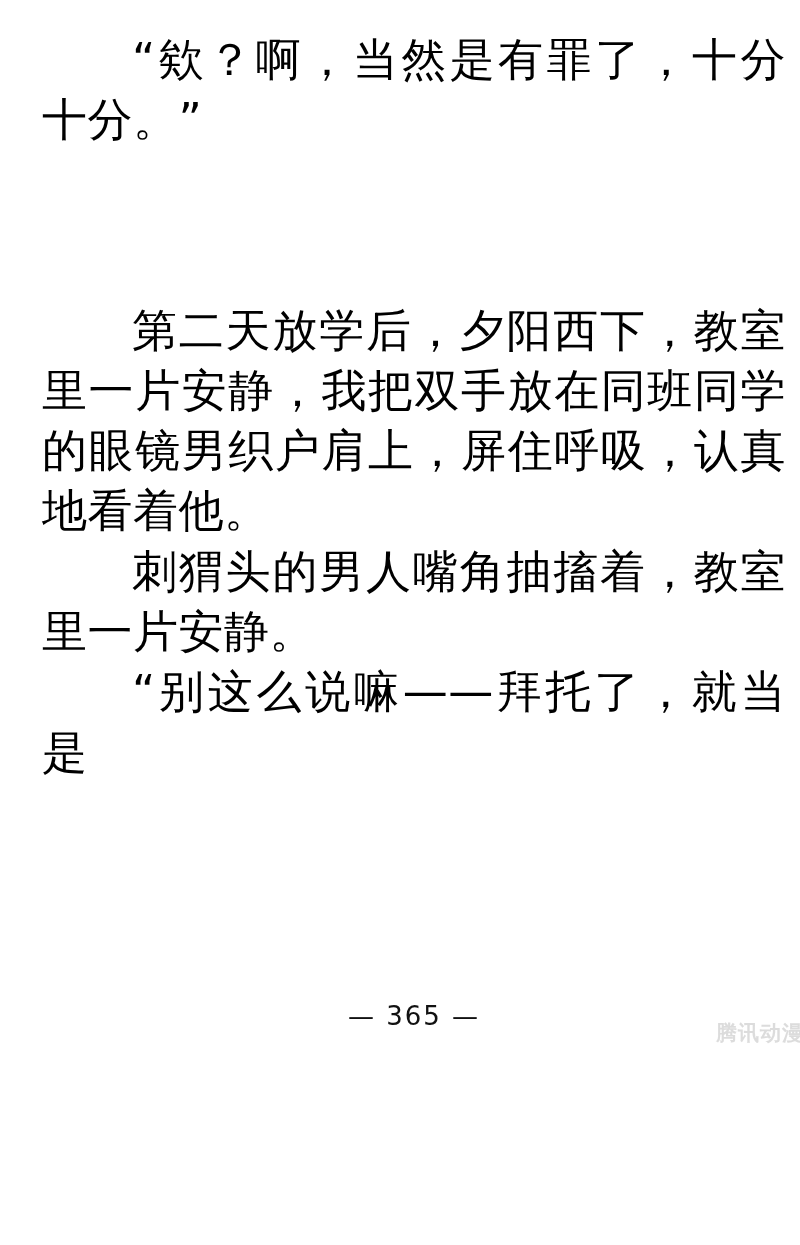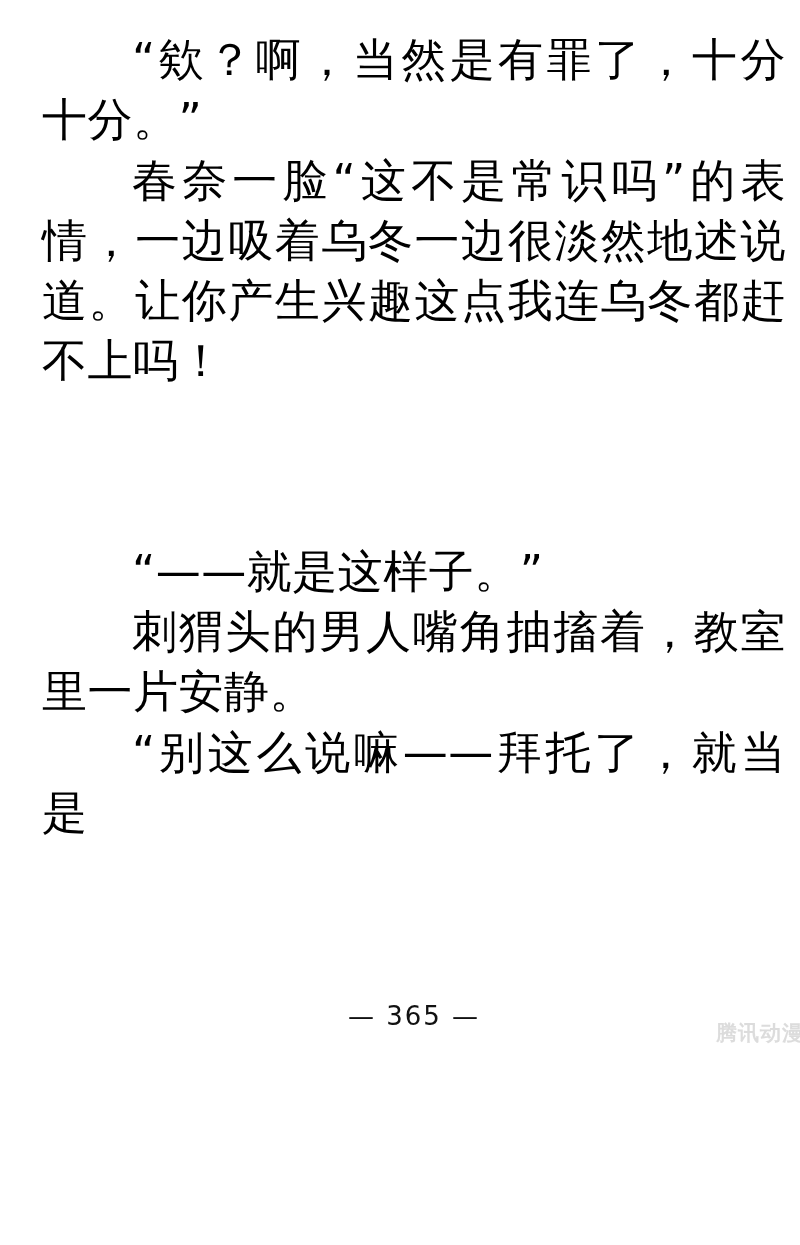--- a/index.html
+++ b/index.html
@@ -66,25 +66,24 @@
   }
 </style>
 </head>
 <body>
 
 <div class="page">
 
   <div class="body-text">
 
     <p class="para">“欸？啊，当然是有罪了，十分十分。”</p>
-    <p class="para">春奈一脸“这不是常识吗”的表情，一边吸着乌冬一边很淡然地述说道。让你产生兴趣这点我连乌冬都赶不上吗！</p>
 
     <div class="gap-block"></div>
 
-    <p class="para">“——就是这样子。”</p>
+    <p class="para">第二天放学后，夕阳西下，教室里一片安静，我把双手放在同班同学的眼镜男织户肩上，屏住呼吸，认真地看着他。</p>
     <p class="para">刺猬头的男人嘴角抽搐着，教室里一片安静。</p>
     <p class="para">“别这么说嘛——拜托了，就当是</p>
 
   </div>
 
   <div class="footer">
     <span class="page-number">— 365 —</span>
   </div>
 
   <div class="watermark">腾讯动漫</div>

